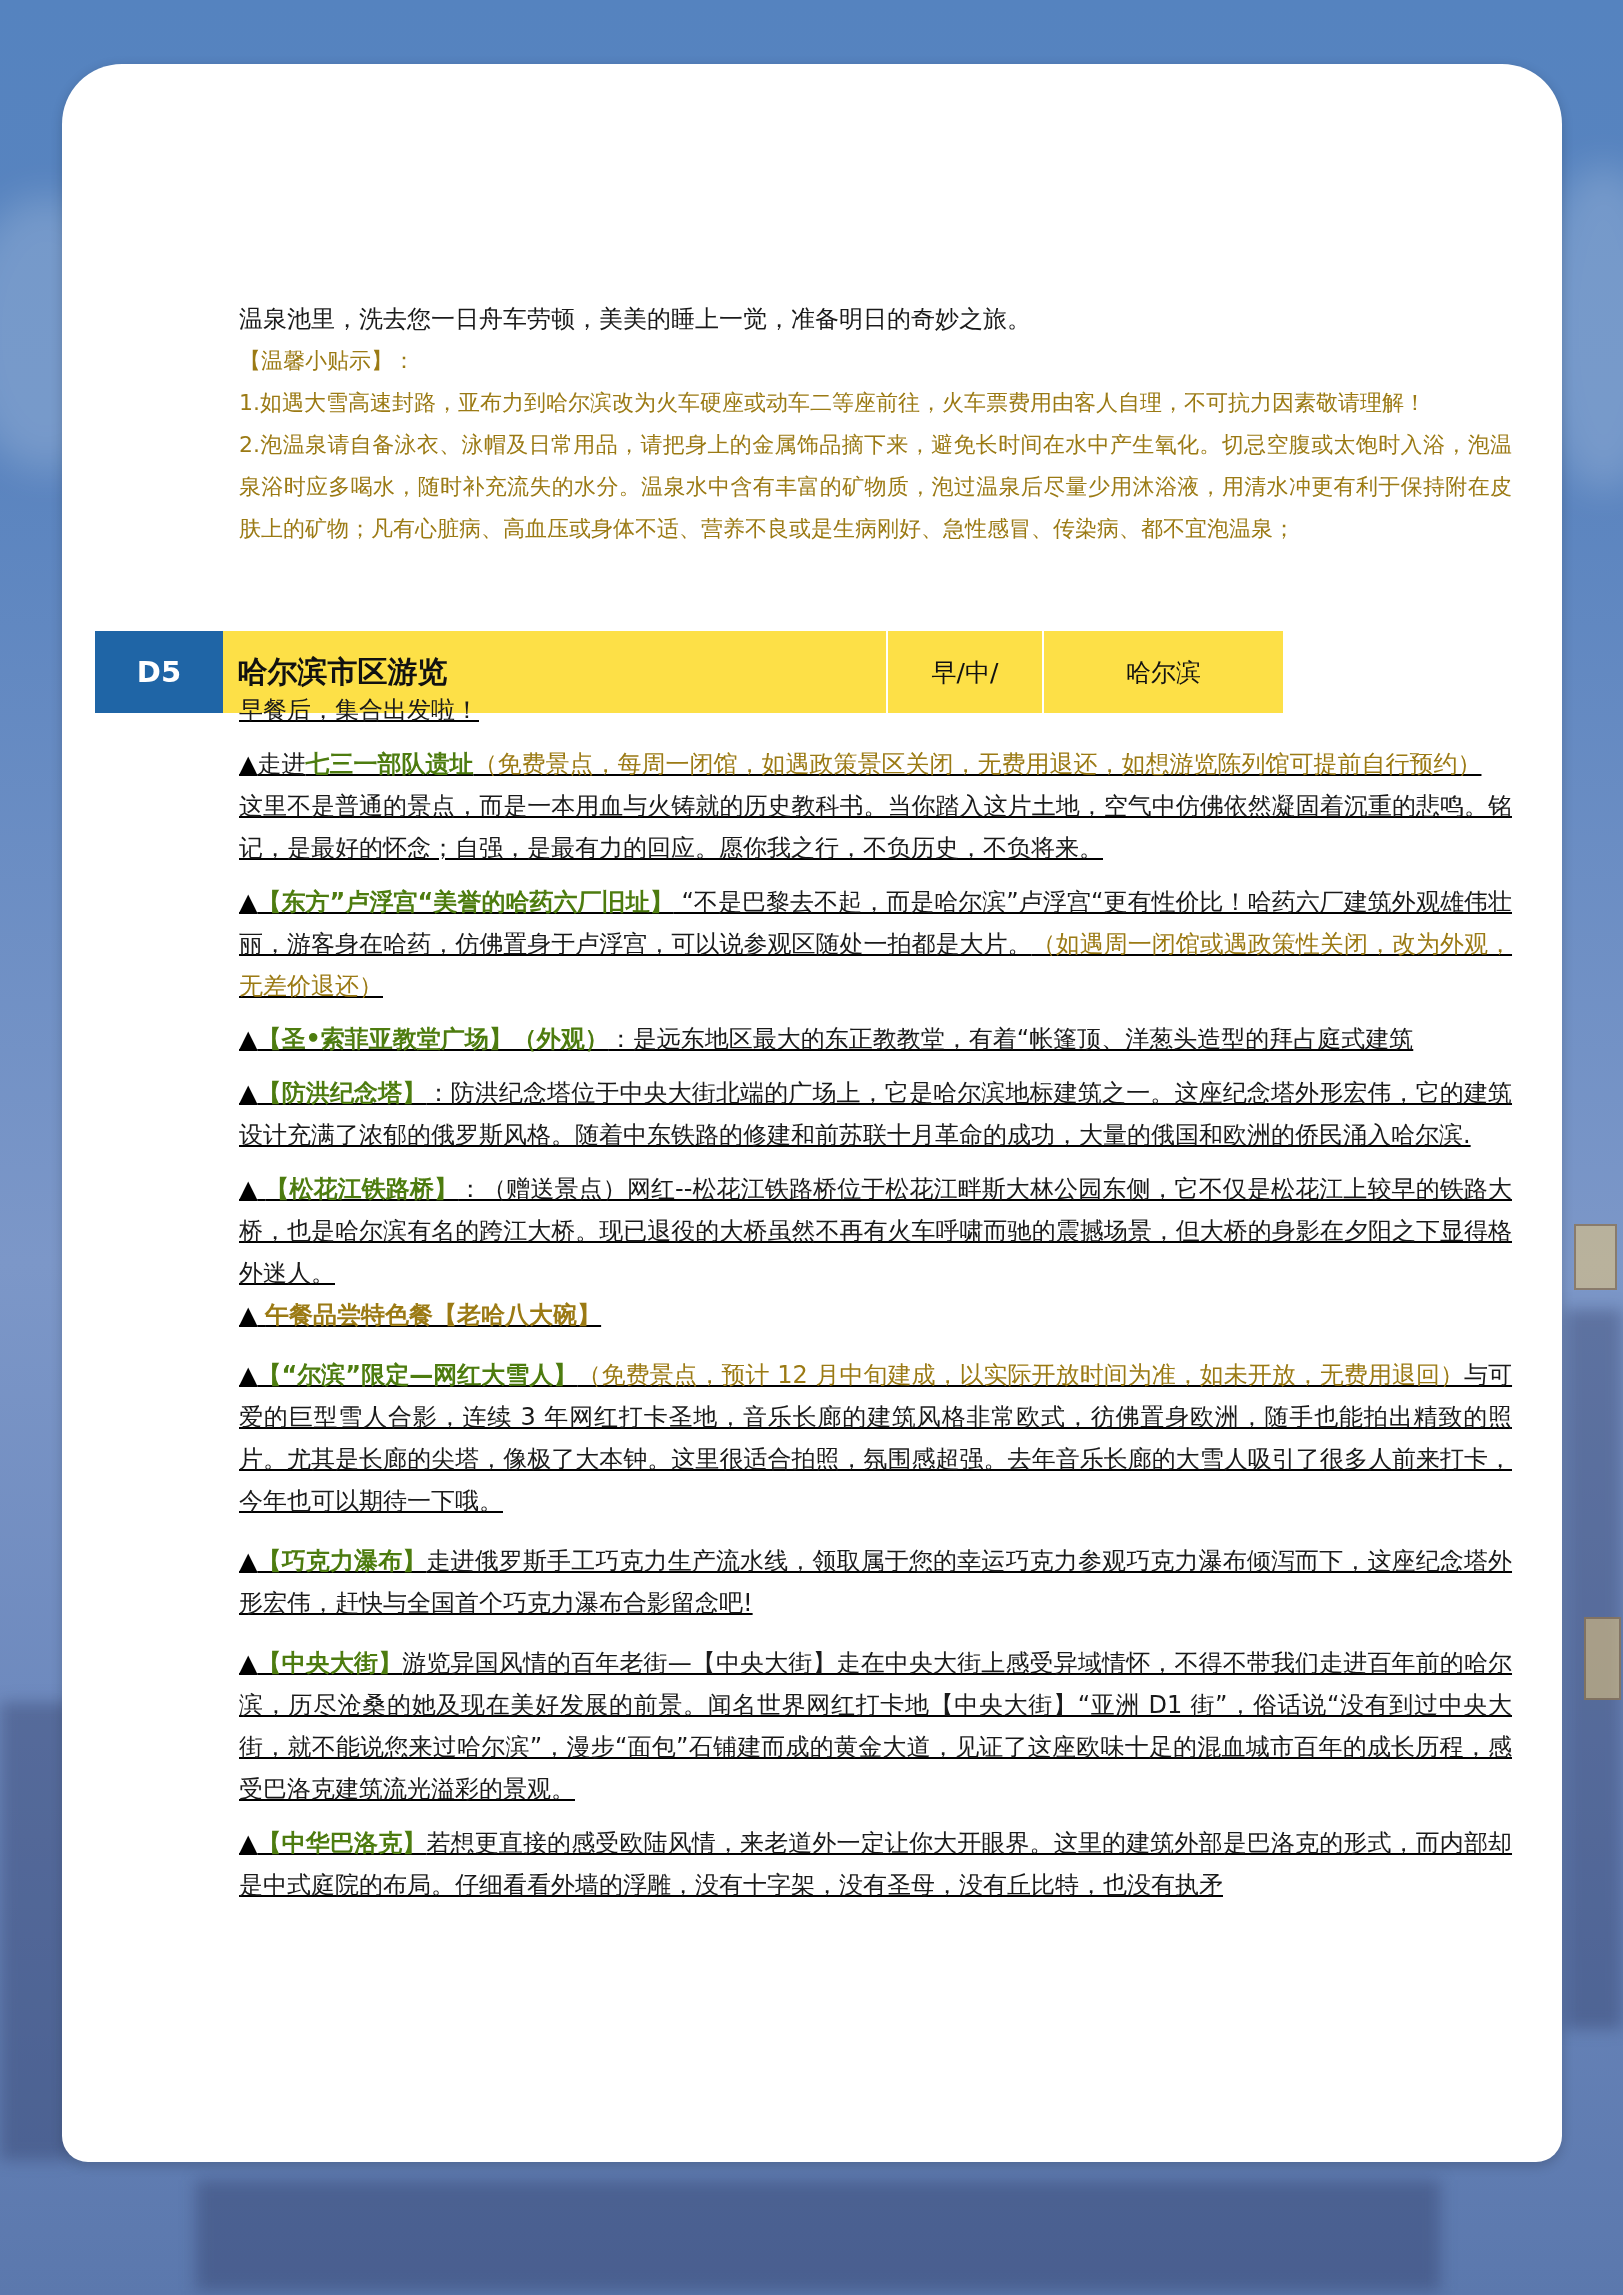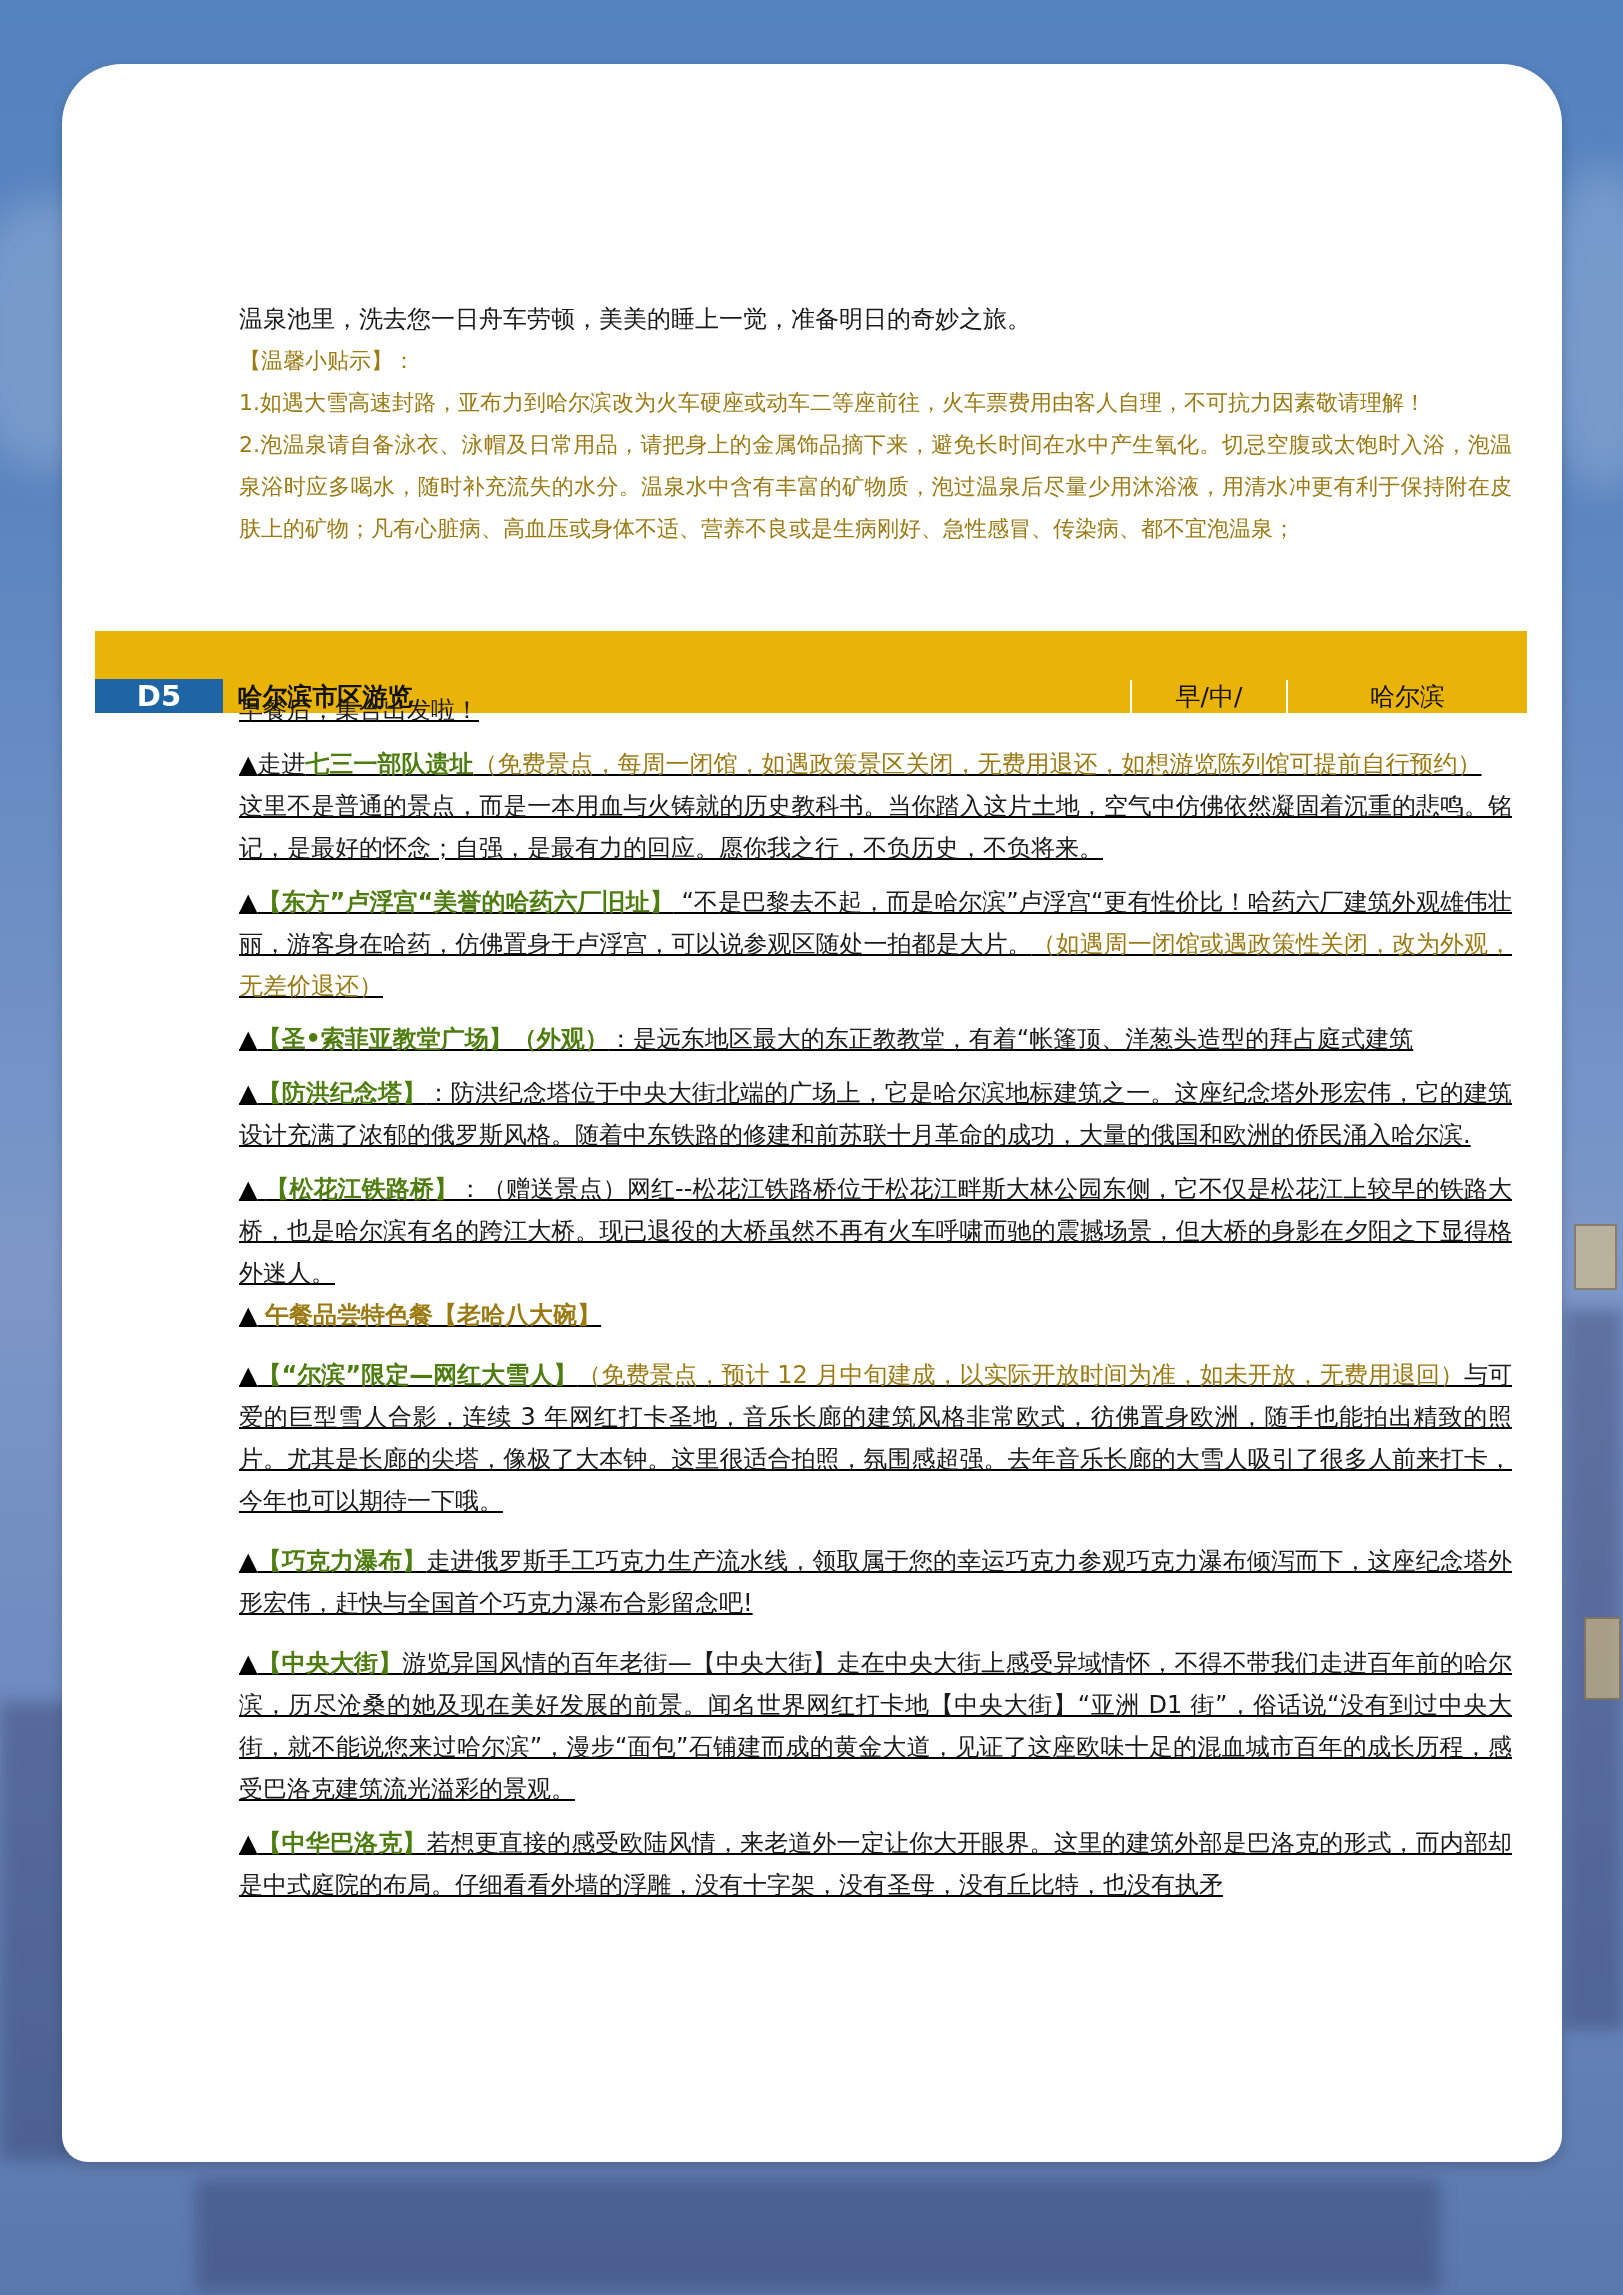--- a/index.html
+++ b/index.html
@@ -23,30 +23,30 @@
   p { margin: 0; }
   .t { font-size: 24px; line-height: 42px; color: #1a1a1a; text-align: justify; }
   .gold { color: #9b7a14; }
   .navy { color: #4d7c0f; font-weight: bold; }
   .goldb { color: #9b7a14; font-weight: bold; }
   .tip { font-size: 22px; line-height: 42px; color: #9b7a14; text-align: justify; }
   .gap { margin-top: 18px; }
   .gap2 { margin-top: 11.8px; }
 
   .dayrow {
-    position: absolute; left: 95px; top: 631px; width: 1432px; height: 82px;
-    display: flex; background: #eab308; align-items: flex-end;
+    position: absolute; left: 95px; top: 631px; width: 1188px; height: 82px;
+    display: flex; background: #fde047;
   }
   .dayrow .day {
     width: 128px; background: #1f65a6; color: #fff; font-weight: bold;
     font-size: 29px; display: flex; align-items: center; justify-content: center;
   }
   .dayrow .title {
     flex: 1; display: flex; align-items: center; padding-left: 14.4px;
-    font-size: 25px; font-weight: bold; color: #111; border-right: 2px solid #ffffff;
+    font-size: 30px; font-weight: bold; color: #111; border-right: 2px solid #ffffff;
   }
   .dayrow .meals {
     width: 154px; display: flex; align-items: center; justify-content: center;
     font-size: 25px; color: #111; border-right: 2px solid #ffffff;
   }
   .dayrow .city {
     width: 239px; display: flex; align-items: center; justify-content: center;
     font-size: 25px; color: #111;
   }
   .tri { color: #000; }

